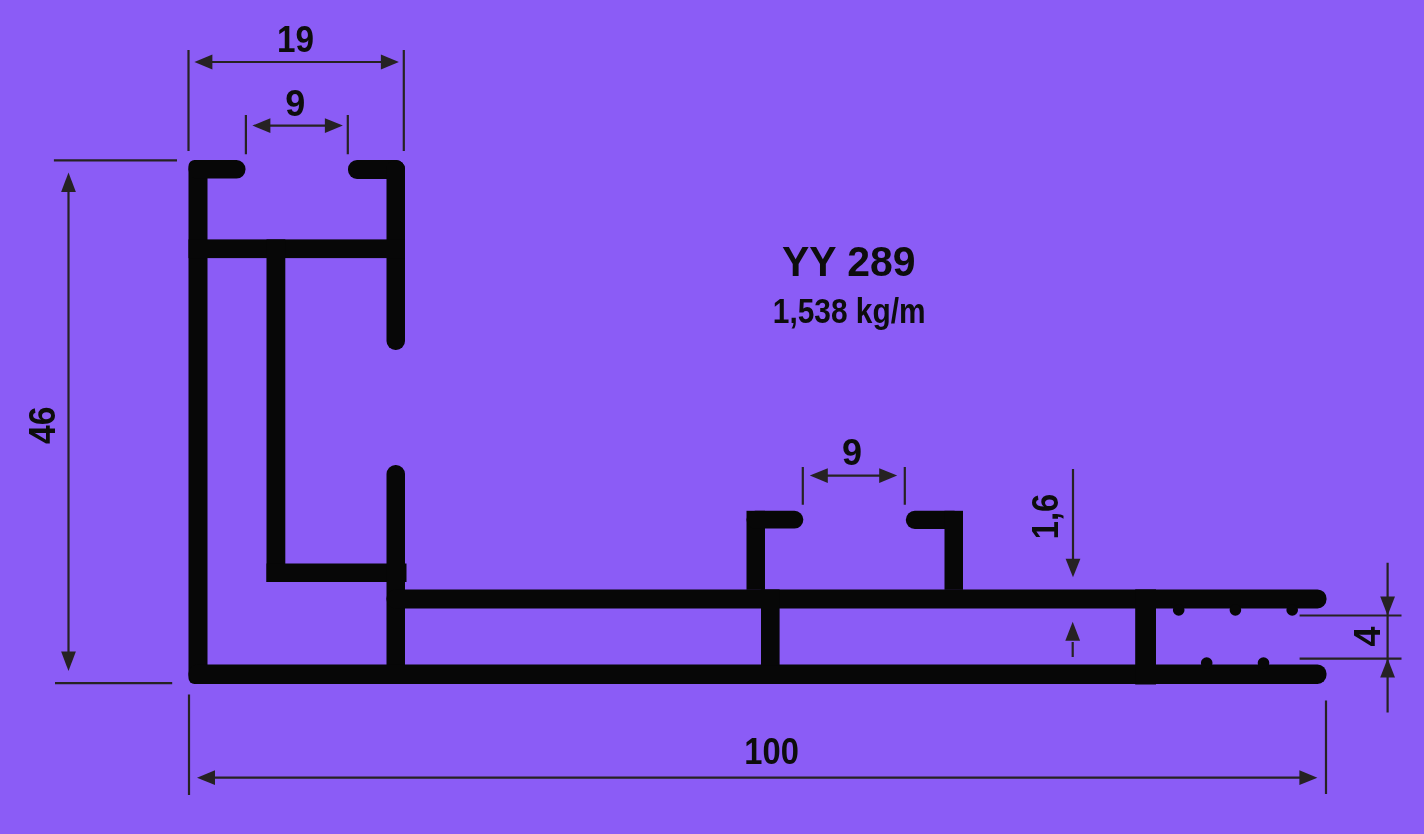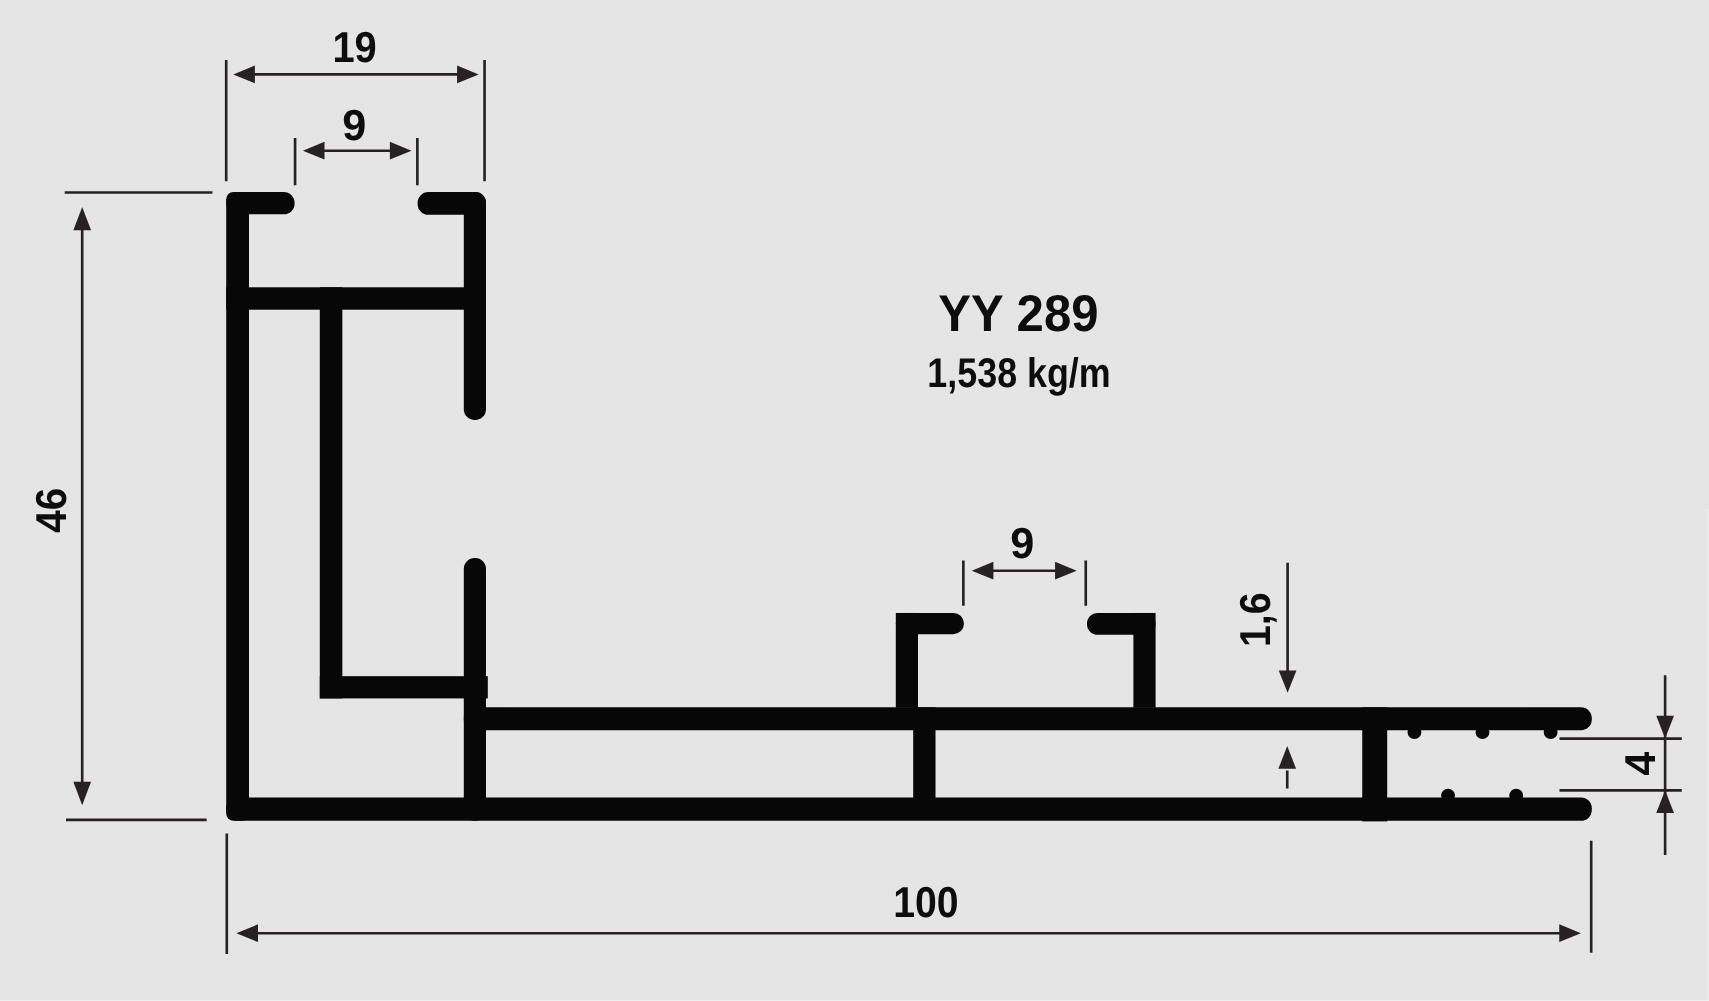--- a/index.html
+++ b/index.html
@@ -1,16 +1,16 @@
 <!DOCTYPE html>
 <html><head>
 <meta charset="utf-8">
 <style>
   html,body{margin:0;padding:0;background:#ffffff;}
-  .wrap{width:1424px;height:834px;position:relative;overflow:hidden;background:#e5e5e5;}
+  .wrap{width:1424px;height:834px;position:relative;overflow:hidden;background:#8b5cf6;}
   text{font-family:"Liberation Sans", sans-serif;font-weight:bold;}
 </style>
 </head>
 <body>
 <div class="wrap">
 <svg width="1424" height="834" viewBox="0 0 1424 834" xmlns="http://www.w3.org/2000/svg">
 
   <g fill="#070707" stroke="none">
     <rect x="188.5" y="160" width="19" height="524" rx="6" ry="6"></rect>
     <rect x="188.5" y="160" width="57" height="18.6" rx="9" ry="9"></rect>

